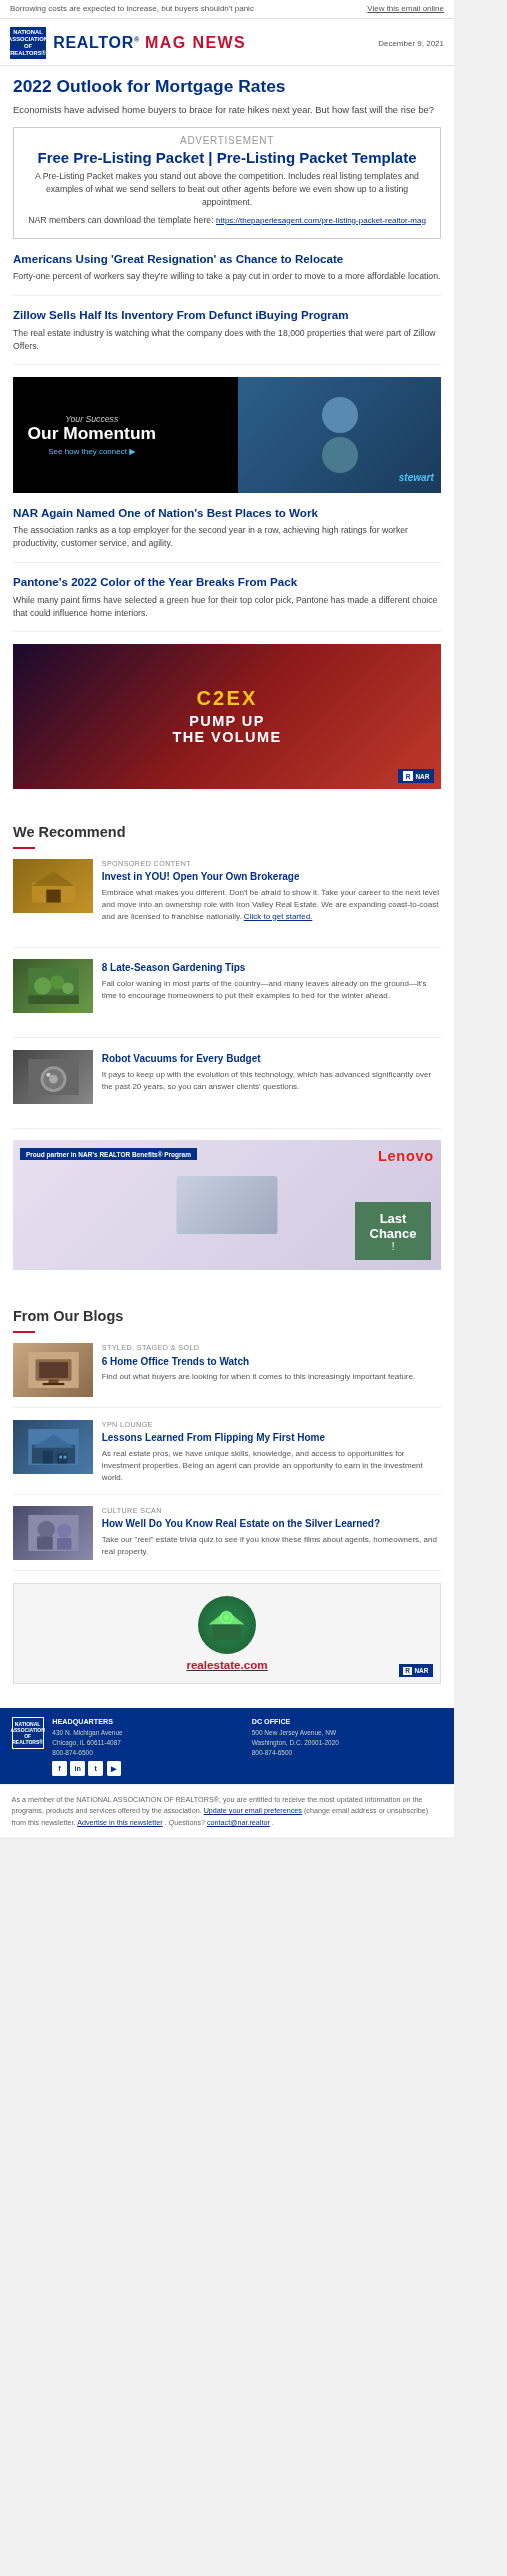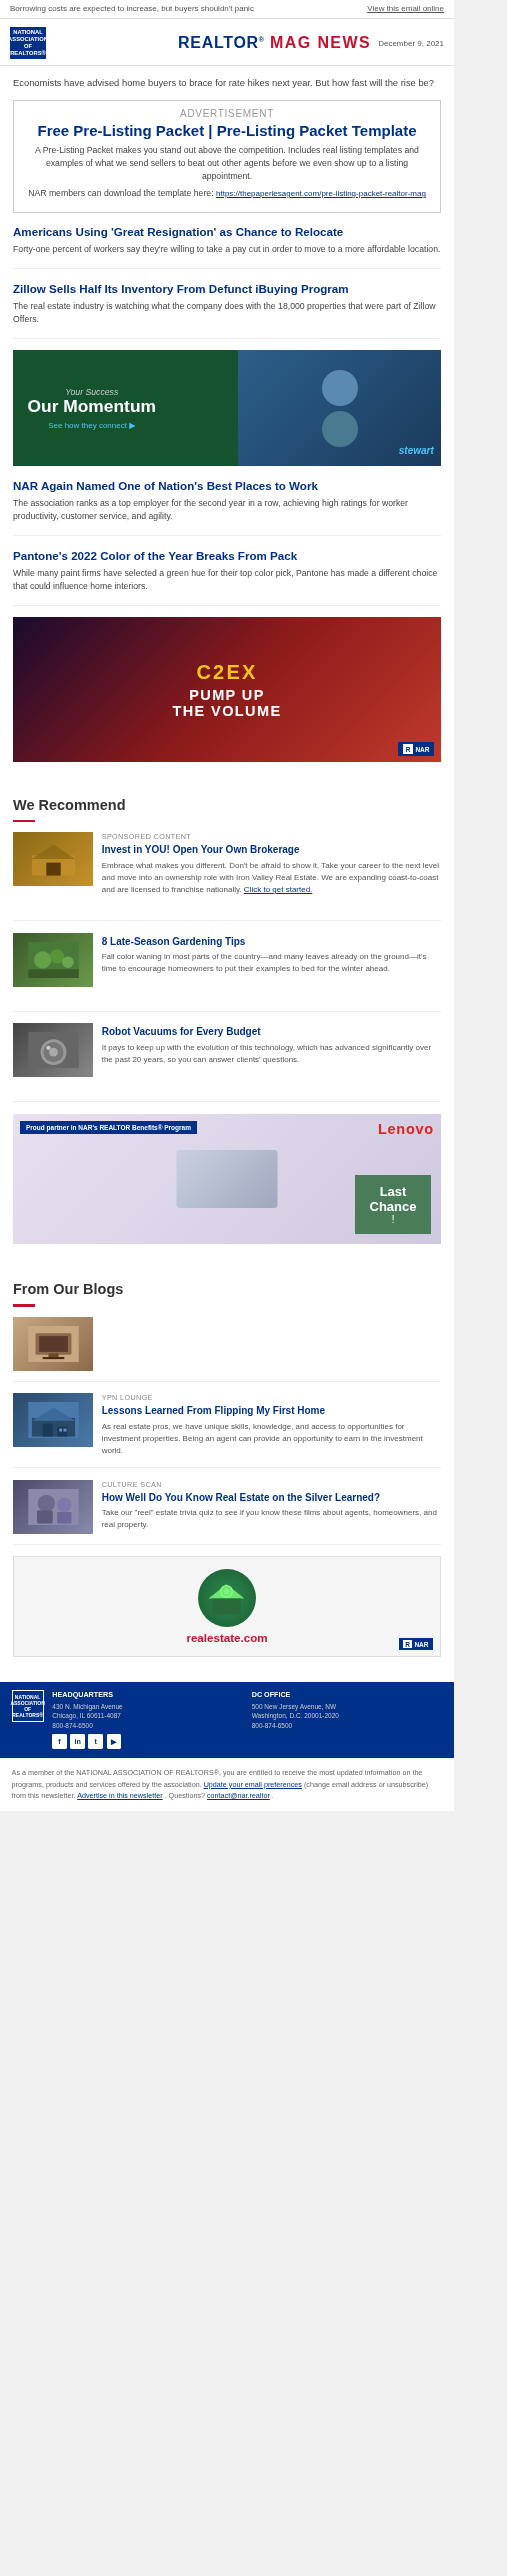--- a/index.html
+++ b/index.html
@@ -50,21 +50,21 @@
       width: 36px;
       height: 32px;
       display: flex;
       align-items: center;
       justify-content: center;
       text-align: center;
       line-height: 1.2;
       padding: 2.2px;
     }
     .realtor-mag-title {
-      text-align: right;
+      text-align: left;
       flex: 1;
       margin: 0 7.2px;
     }
     .realtor-mag-title .realtor-word {
       font-size: 16px;
       font-weight: bold;
       color: #003087;
       letter-spacing: 0.7px;
     }
     .realtor-mag-title .realtor-word sup {
@@ -155,21 +155,21 @@
       text-decoration: none;
     }
     .article-body {
       font-size: 8.7px;
       color: #444;
       line-height: 1.5;
     }
 
     
     .stewart-ad {
-      background: #14532d;
+      background: #000000;
       color: #fff;
       padding: 0;
       margin: 7.2px 0 11.6px 0;
       text-align: center;
       position: relative;
       height: 116px;
       overflow: hidden;
       display: flex;
       align-items: center;
       justify-content: flex-start;
@@ -428,20 +428,21 @@
       background: #f5f5f5;
       height: 101px;
       display: flex;
       align-items: center;
       justify-content: center;
       position: relative;
       border: 0.7px solid #ddd;
     }
     .realestate-logo-area {
       text-align: right;
+      text-decoration: underline;
     }
     .realestate-logo-circle {
       width: 58px;
       height: 58px;
       background: radial-gradient(circle, #2d8a4e, #1a5c32);
       border-radius: 50%;
       display: flex;
       align-items: center;
       justify-content: center;
       margin: 0 auto;
@@ -597,20 +598,21 @@
         <span class="mag-news">
           <span>MAG</span> <span>NEWS</span>
         </span>
       </div>
     </div>
     <div class="header-date">December 9, 2021</div>
   </div>
 
   <div class="main-content">
 
+    <h1 class="main-title">2022 Outlook for Mortgage Rates</h1>
     <p class="main-subtitle">Economists have advised home buyers to brace for rate hikes next year. But how fast will the rise be?</p>
 
     <div class="ad-box">
       <div class="ad-label">ADVERTISEMENT</div>
       <div class="ad-title">Free Pre-Listing Packet | Pre-Listing Packet Template</div>
       <p class="ad-body">A Pre-Listing Packet makes you stand out above the competition. Includes real listing templates and examples of what we send sellers to beat out other agents before we even show up to a listing appointment.</p>
       <p class="ad-body">
         <span>NAR members can download the template here:</span>
         <a class="ad-link" href="#">https://thepaperlesagent.com/pre-listing-packet-realtor-mag</a>
       </p>
@@ -750,20 +752,25 @@
 
     <div class="blog-item">
       <div class="blog-img img-homeoffice">
         <svg width="51" height="36" viewBox="0 0 70 50" fill="none">
           <rect width="70" height="50" fill="#c8a882"></rect>
           <rect x="10" y="10" width="50" height="30" fill="#8a6a4a" rx="2"></rect>
           <rect x="15" y="14" width="40" height="22" fill="#5a3a2a"></rect>
           <rect x="28" y="38" width="14" height="5" fill="#6a4a2a"></rect>
           <rect x="20" y="43" width="30" height="3" fill="#4a2a0a"></rect>
         </svg>
+      </div>
+      <div class="blog-text">
+        <div class="blog-category">STYLED, STAGED &amp; SOLD</div>
+        <div class="blog-title">6 Home Office Trends to Watch</div>
+        <div class="blog-body">Find out what buyers are looking for when it comes to this increasingly important feature.</div>
       </div>
     </div>
 
     <div class="blog-item">
       <div class="blog-img img-flipping">
         <svg width="51" height="36" viewBox="0 0 70 50" fill="none">
           <rect width="70" height="50" fill="#4a7aaa"></rect>
           <rect x="5" y="22" width="60" height="26" fill="#2a4a6a"></rect>
           <polygon points="35,8 5,26 65,26" fill="#3a6a9a"></polygon>
           <rect x="20" y="30" width="14" height="18" fill="#1a3a5a"></rect>

